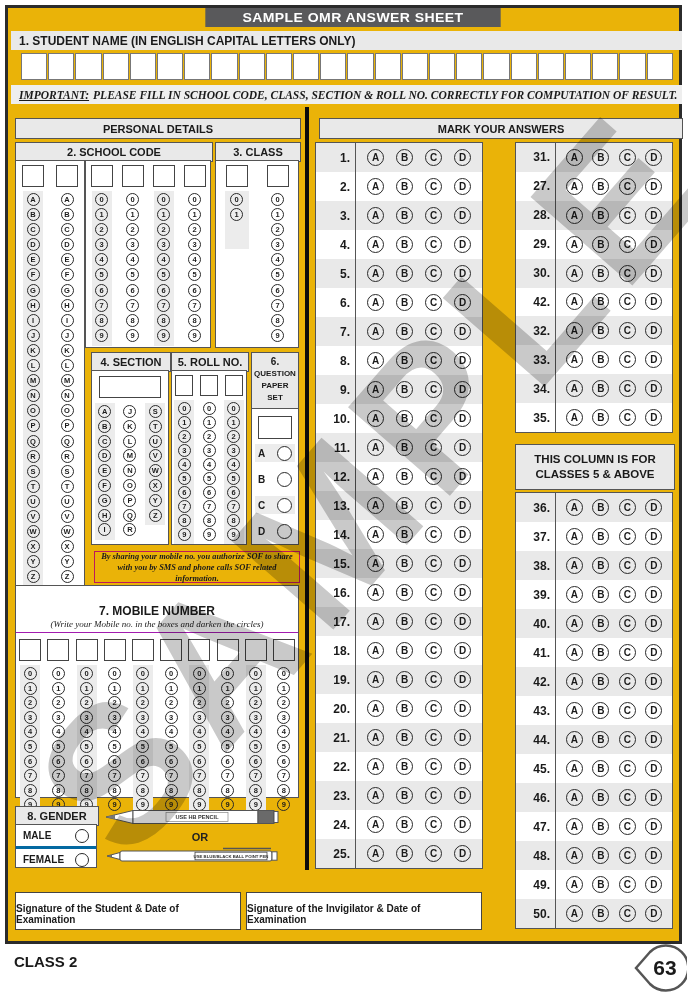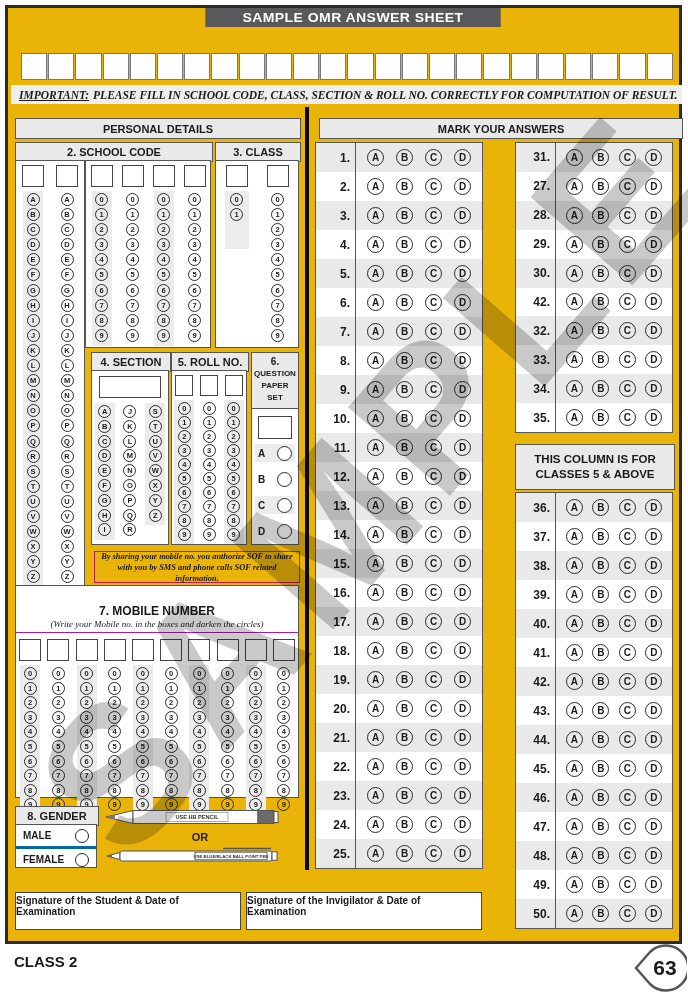--- a/index.html
+++ b/index.html
@@ -65,21 +65,21 @@
             border-bottom:1px solid #a21caf;padding-bottom:3px;margin-top:1px;}
   #mobileCols{margin-top:2px;}
 
   
   .grow{display:flex;align-items:center;justify-content:space-between;height:21px;padding:0 7px;}
   .grow + .grow{border-top:3px solid #0369a1;}
   .glab{font-size:10px;font-weight:600;}
   .gcirc{width:14px;height:14px;border:1px solid #2a2a2a;border-radius:50%;background:#fff;box-sizing:border-box;}
 
   .sig{border:1.5px solid #444;display:flex;align-items:flex-end;justify-content:center;
-       font-size:10px;font-weight:700;padding-bottom:12px;box-sizing:border-box;background:#fff;}
+       font-size:10px;font-weight:700;padding-bottom:4px;box-sizing:border-box;background:#fff;}
 
   
   .qbox{border:1px solid #555;display:flex;flex-direction:column;background:#fff;box-sizing:border-box;}
   .qrow{flex:1;display:flex;align-items:stretch;}
   .qrow.stripe{background:#e9e9e9;}
   .qnum{width:34px;border-right:1px solid #555;display:flex;align-items:center;justify-content:flex-end;
         padding-right:5px;font-weight:700;font-size:12px;flex:none;}
   .qbubs{flex:1;display:flex;align-items:center;justify-content:space-around;padding:0 5px;}
   .qbub{width:17px;height:17px;font-size:10px;font-weight:600;margin:0;}
   .classes5{left:507px;top:436px;width:158px;height:44px;line-height:15px;font-size:11.5px;flex-direction:column;}
@@ -93,20 +93,21 @@
   .badge{position:absolute;left:633px;top:940px;width:54px;height:56px;}
 </style>
 </head>
 <body>
 
 <div class="page">
   <div class="sheet">
 
     <div class="title-bar">SAMPLE OMR ANSWER SHEET</div>
 
+    <div class="abs name-bar">1. STUDENT NAME (IN ENGLISH CAPITAL LETTERS ONLY)</div>
     <div class="abs name-boxes" id="nameBoxes">
         <div class="nbox"></div>
         <div class="nbox"></div>
         <div class="nbox"></div>
         <div class="nbox"></div>
         <div class="nbox"></div>
         <div class="nbox"></div>
         <div class="nbox"></div>
         <div class="nbox"></div>
         <div class="nbox"></div>

